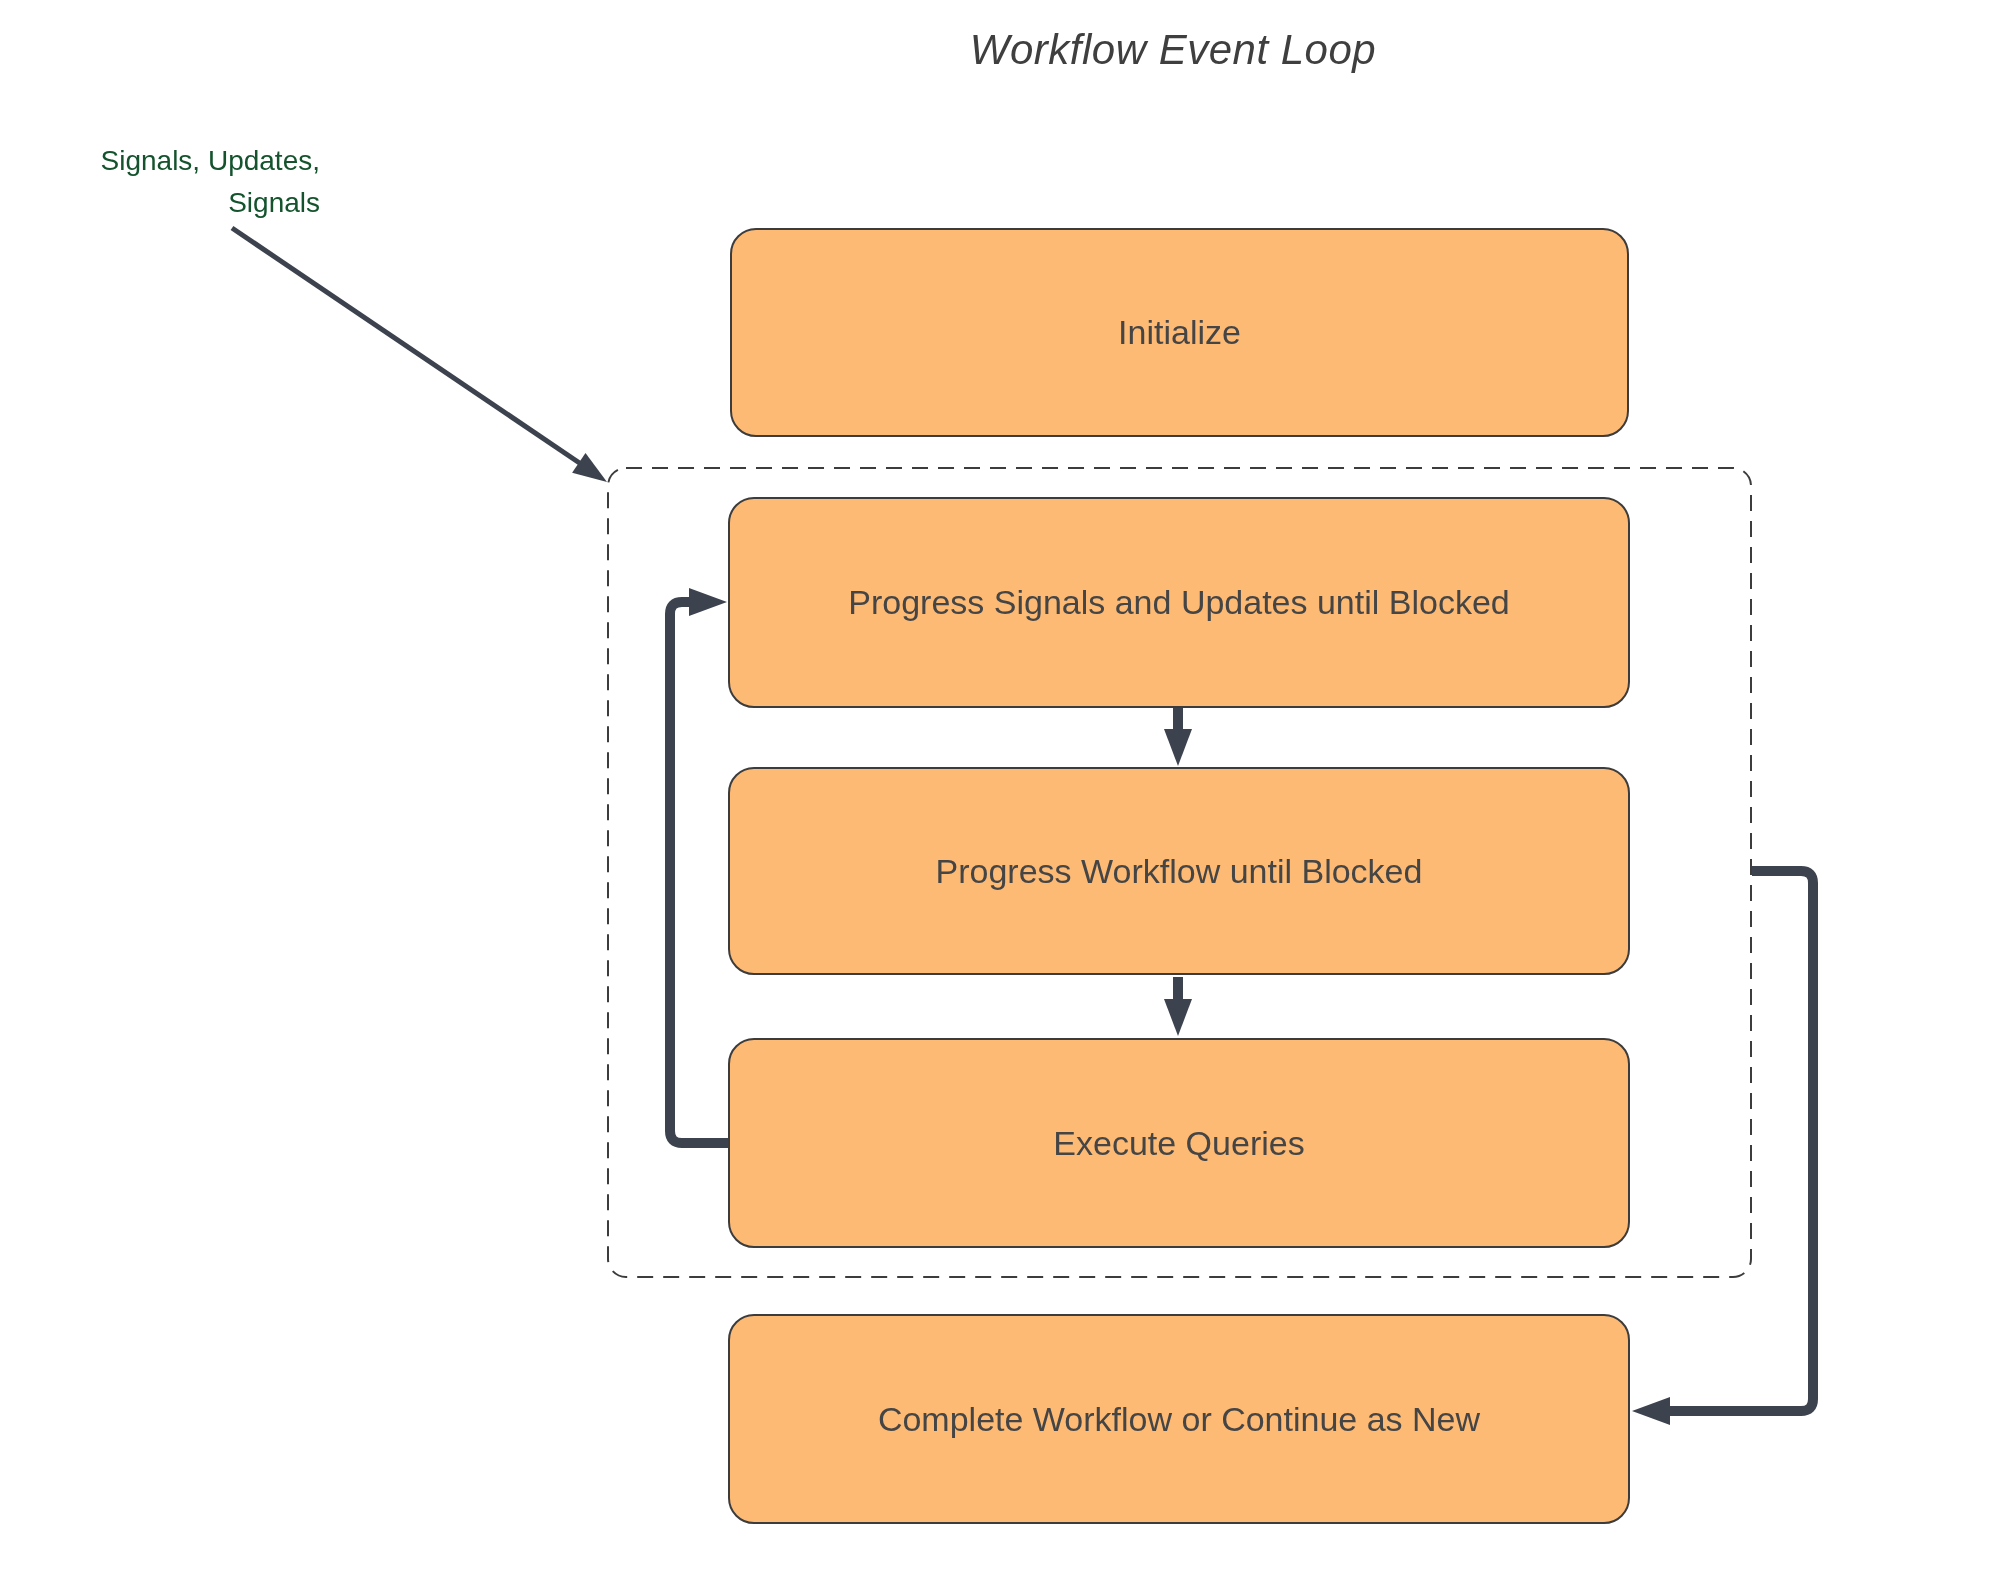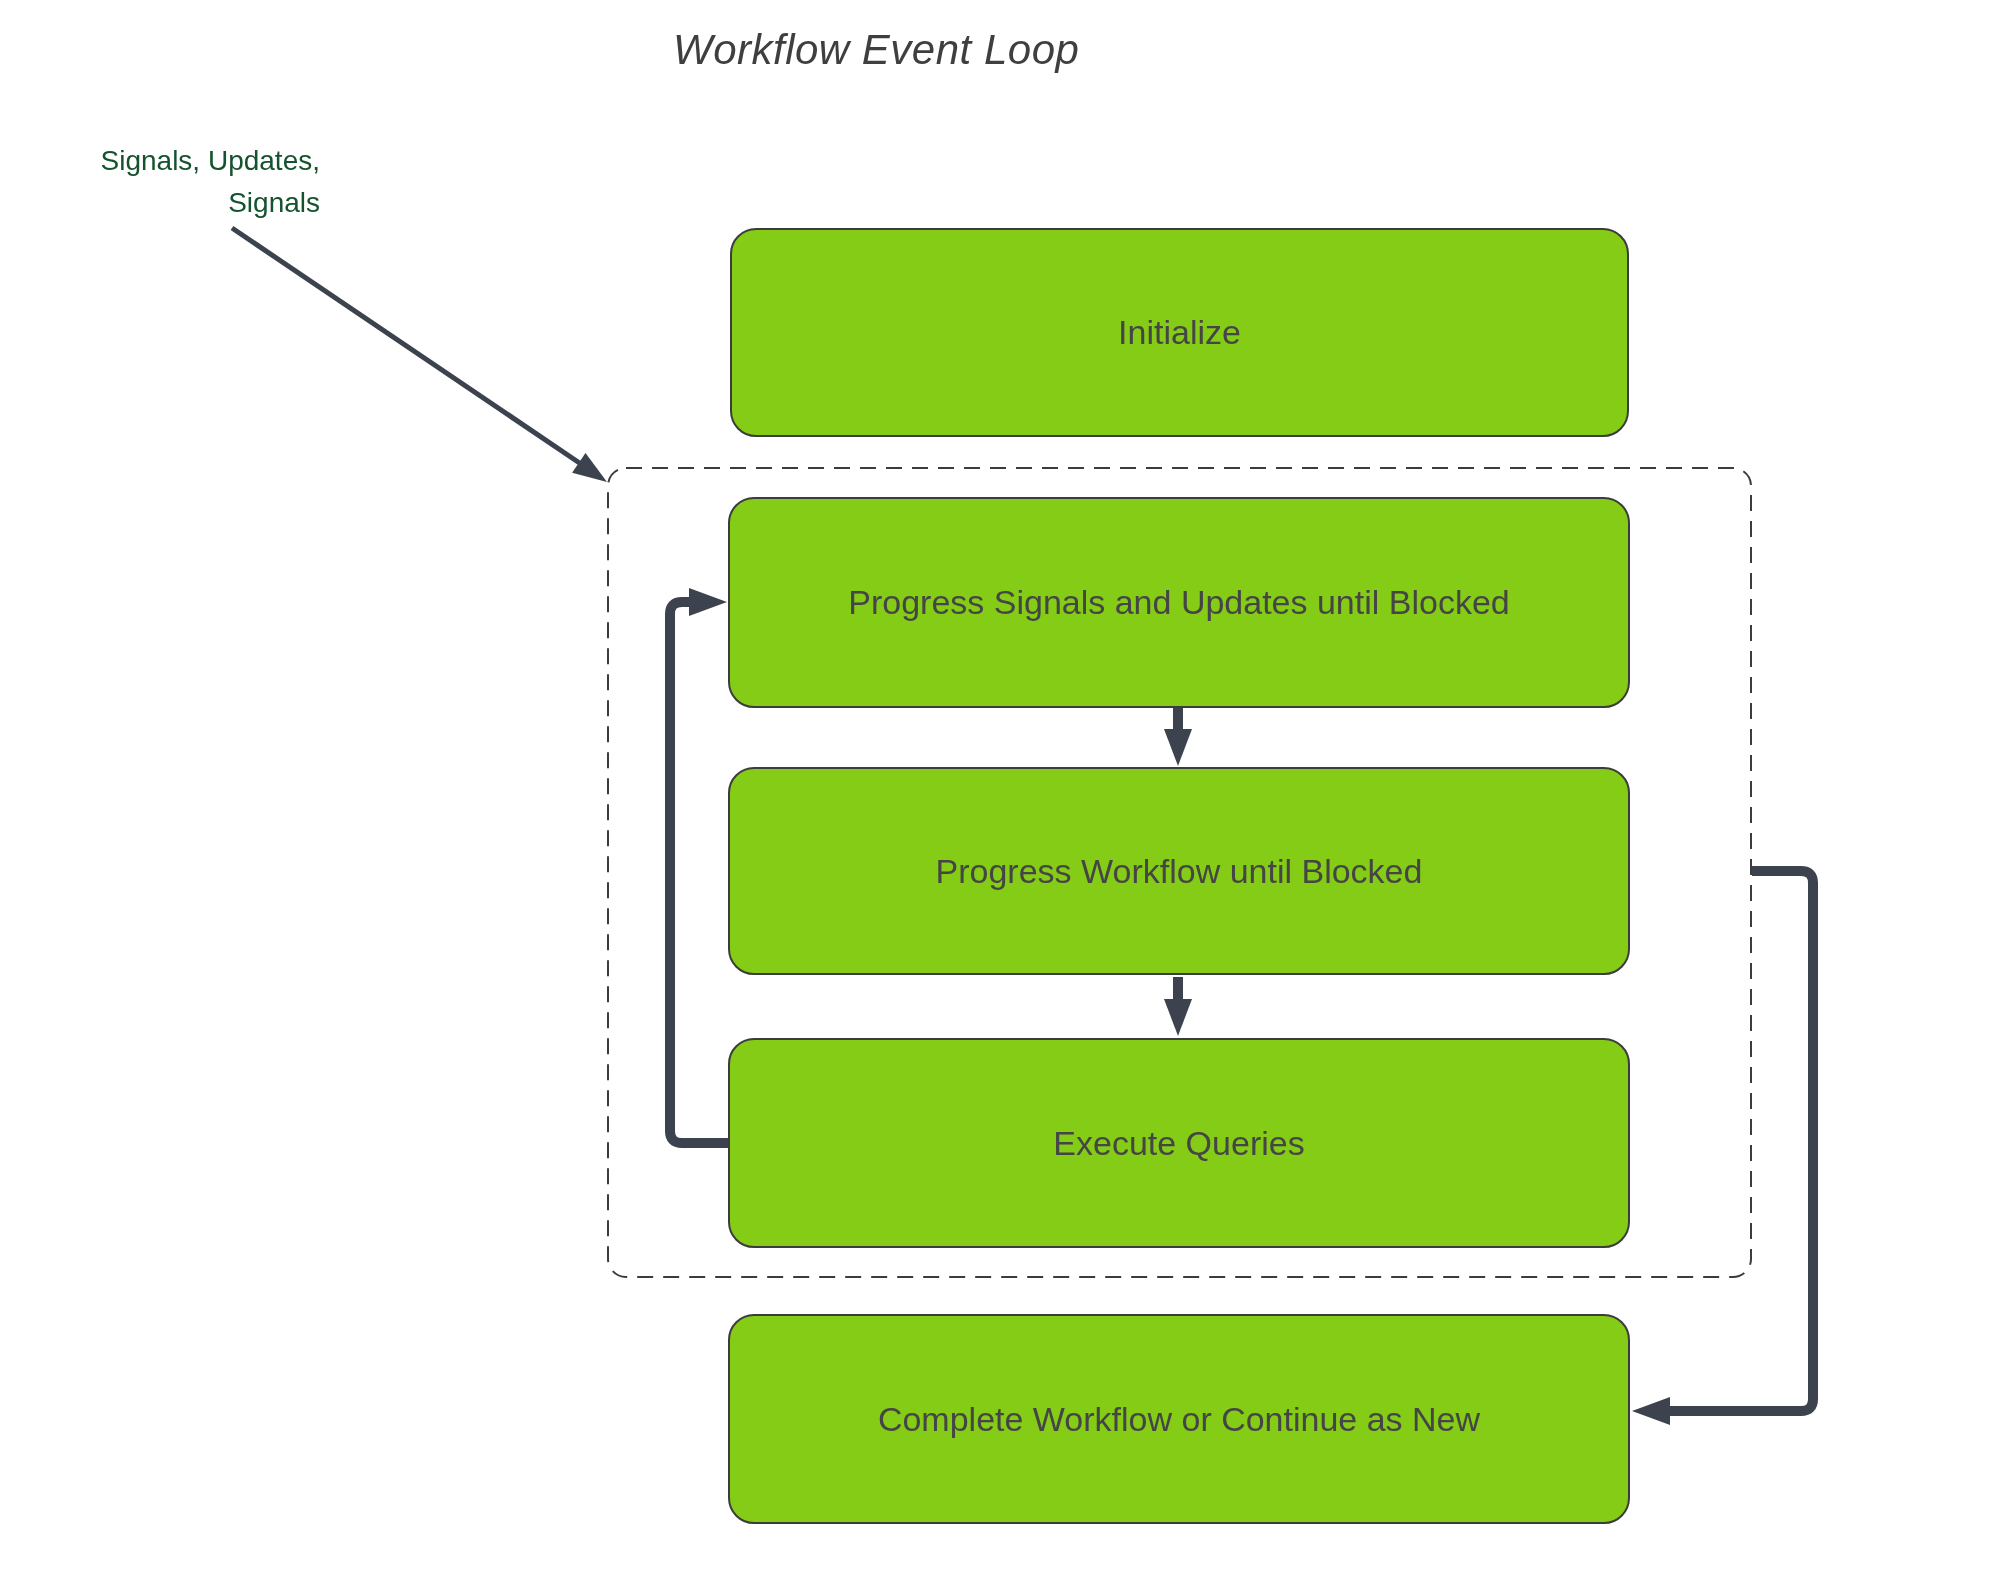--- a/index.html
+++ b/index.html
@@ -9,40 +9,41 @@
     height: 1576px;
     background: #ffffff;
     font-family: "Liberation Sans", sans-serif;
     overflow: hidden;
   }
   .diagram-title {
     position: absolute;
     left: 673px;
     top: 26px;
     width: 1000px;
+    text-align: center;
     font-size: 42px;
     font-style: italic;
     color: #3f3f3f;
     letter-spacing: 0.5px;
   }
   .external-label {
     position: absolute;
     left: 20px;
     top: 140px;
     width: 300px;
     text-align: right;
     font-size: 28px;
     line-height: 42px;
     color: #14532d;
   }
   .external-label span { display: block; }
   .node {
     position: absolute;
     box-sizing: border-box;
-    background: #84cc16;
+    background: #fdba74;
     border: 2px solid #3c3c3c;
     border-radius: 26px;
     display: flex;
     align-items: center;
     justify-content: center;
     text-align: center;
     font-size: 34px;
     color: #454545;
     padding: 0 30px;
     z-index: 1;

